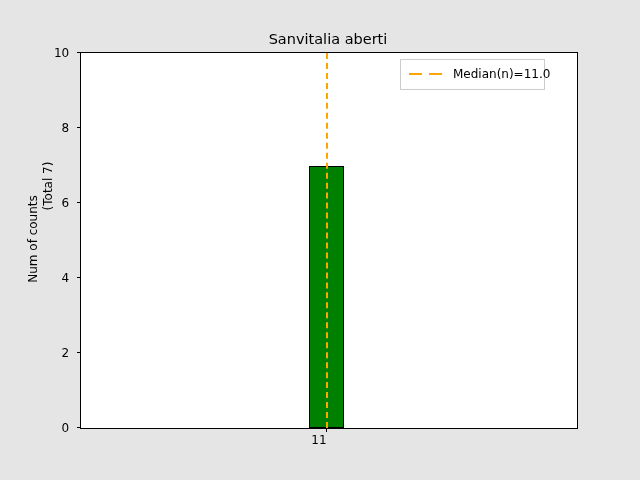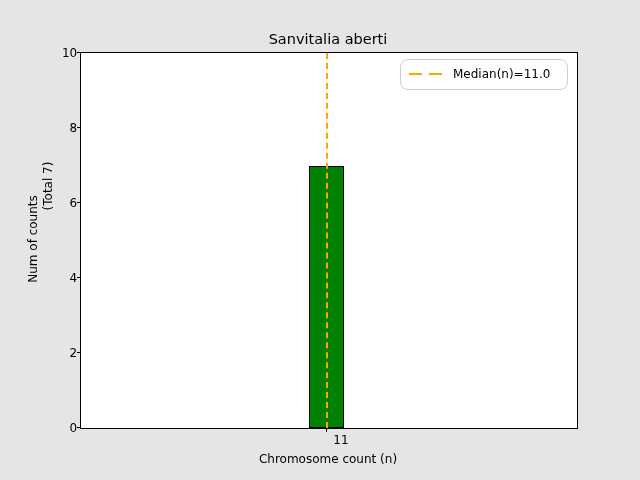--- a/index.html
+++ b/index.html
@@ -76,21 +76,21 @@
   .ytick {
     position: absolute;
     left: -3.8px;
     width: 3.8px;
     height: 0;
     border-top: 1.15px solid #000000;
   }
   .ytick-label {
     position: absolute;
     right: 100%;
-    margin-right: 0;
+    margin-right: 8px;
     top: 50%;
     transform: translateY(-50%);
     font-size: 12px;
     line-height: 12px;
     white-space: nowrap;
     color: #000000;
   }
 
   
   .xtick {
@@ -133,25 +133,25 @@
     color: #000000;
   }
   #ylabel-main  { left: 33px; top: 239px; }
   #ylabel-total { left: 48px; top: 186px; }
 
   
   #legend {
     position: absolute;
     left: 399px;
     top: 58px;
-    width: 168px;
+    width: 145px;
     box-sizing: border-box;
     background: #ffffff;
     border: 1px solid #cccccc;
-    border-radius: 8px;
+    border-radius: 0;
     padding: 6px 22px 6px 7px;
     display: flex;
     flex-direction: row;
     align-items: flex-start;
   }
   #legend-sample {
     width: 38px;
     flex: 0 0 38px;
     height: 17px;
     position: relative;
@@ -206,32 +206,31 @@
       <span class="ytick-label">6</span>
     </div>
     <div class="ytick" style="bottom:300px;">
       <span class="ytick-label">8</span>
     </div>
     <div class="ytick" style="bottom:375px;">
       <span class="ytick-label">10</span>
     </div>
 
     <div class="xtick" style="left:245.2px;"></div>
-    <div class="xtick-label" style="left:260px;text-align:center;">11</div>
+    <div class="xtick-label" style="left:238px;text-align:center;">11</div>
 
     <div id="legend" style="left:319px; top:6px;">
       <div id="legend-sample">
         <span class="ldash d1" style="border-top-color:#ffa500;"></span>
         <span class="ldash d2" style="border-top-color:#ffa500;"></span>
       </div>
       <div id="legend-text">
         <div>Median(n)=11.0</div>
       </div>
     </div>
 
   </div>
 
-  <div id="xlabel">Chromosome count (n)</div>
 
   <div class="ylabel-rot" id="ylabel-main">Num of counts</div>
   <div class="ylabel-rot" id="ylabel-total">(Total 7)</div>
 
 </div>
 
 </body></html>

